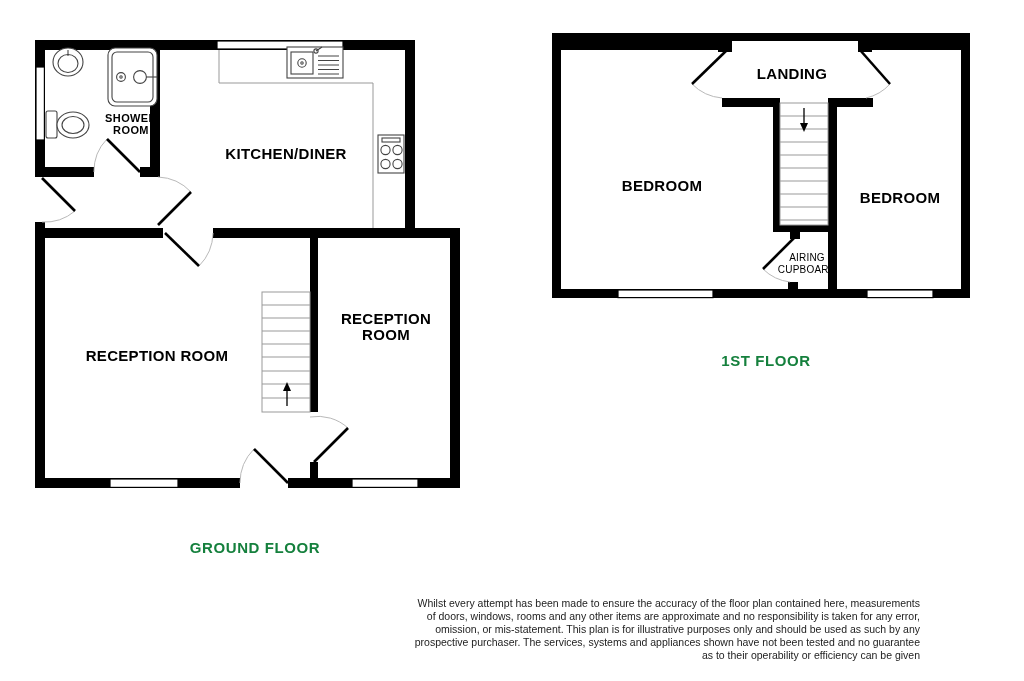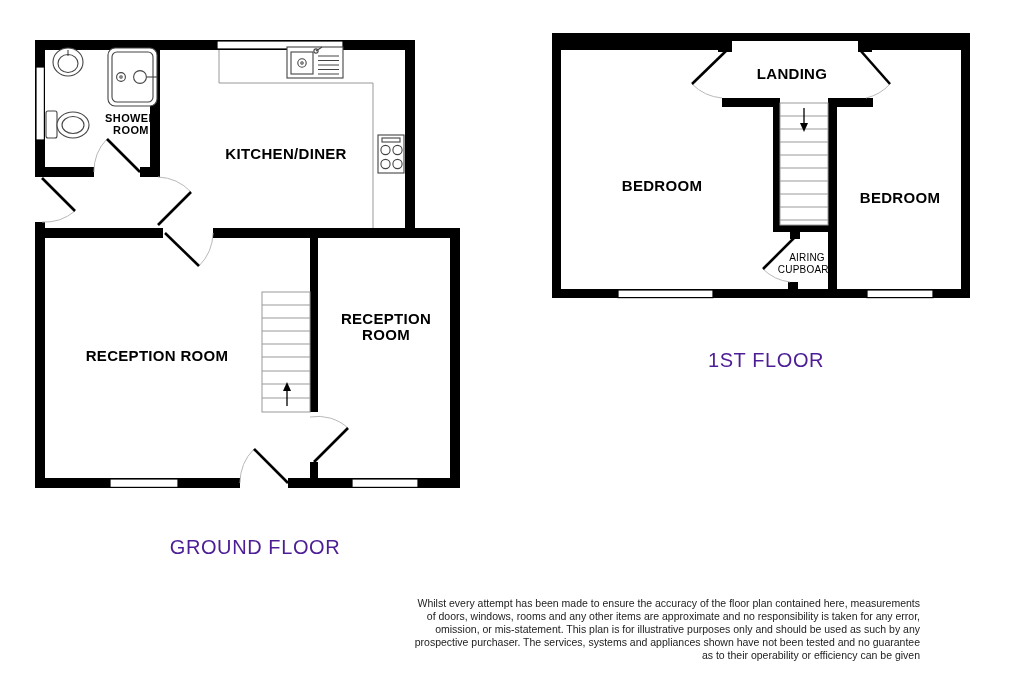--- a/index.html
+++ b/index.html
@@ -4,21 +4,21 @@
 <style>
   html,body{margin:0;padding:0;background:#ffffff;}
   body{width:1024px;height:681px;overflow:hidden;font-family:"Liberation Sans",sans-serif;}
   .canvas{position:relative;width:1024px;height:681px;background:#fff;}
   svg.plan{position:absolute;left:0;top:0;}
   .lbl{position:absolute;transform:translate(-50%,-50%);text-align:center;color:#000;
        font-family:"Liberation Sans",sans-serif;}
   .room{font-weight:bold;font-size:15px;line-height:1.08;letter-spacing:.3px;}
   .room.small{font-size:11px;letter-spacing:.4px;padding-left:12px;}
   .room.tiny{font-size:10px;font-weight:normal;letter-spacing:.2px;line-height:1.15;}
-  .floor-title{font-size:20px;font-weight:normal;letter-spacing:.6px;color:#4c1d95;}
+  .floor-title{font-size:15px;font-weight:bold;letter-spacing:.6px;color:#15803d;}
   .nowrap{white-space:nowrap;}
   .disclaimer{position:absolute;left:360px;top:597px;width:560px;text-align:right;
               font-size:10.5px;line-height:13px;color:#222;}
 </style>
 </head>
 <body>
 
 <div class="canvas">
 
 <svg class="plan" width="1024" height="681" viewBox="0 0 1024 681">

